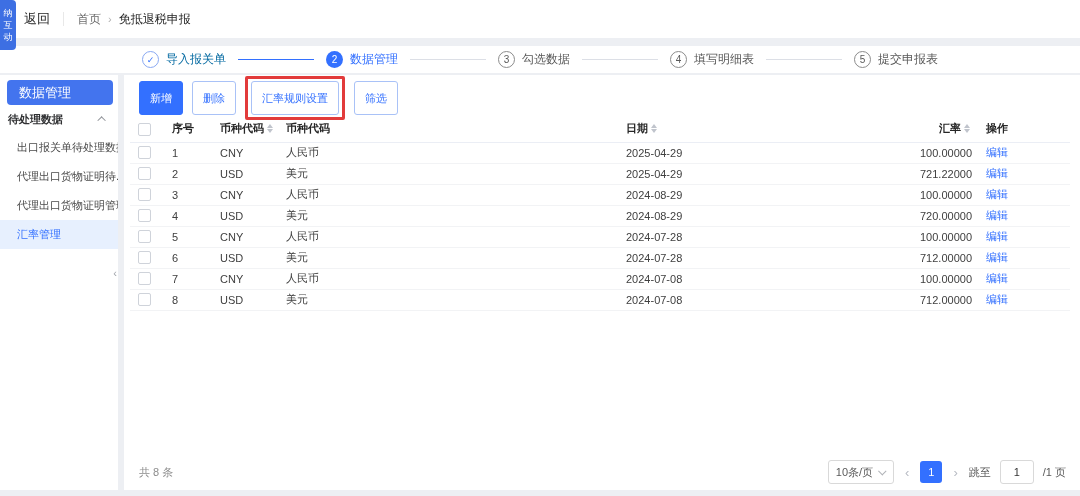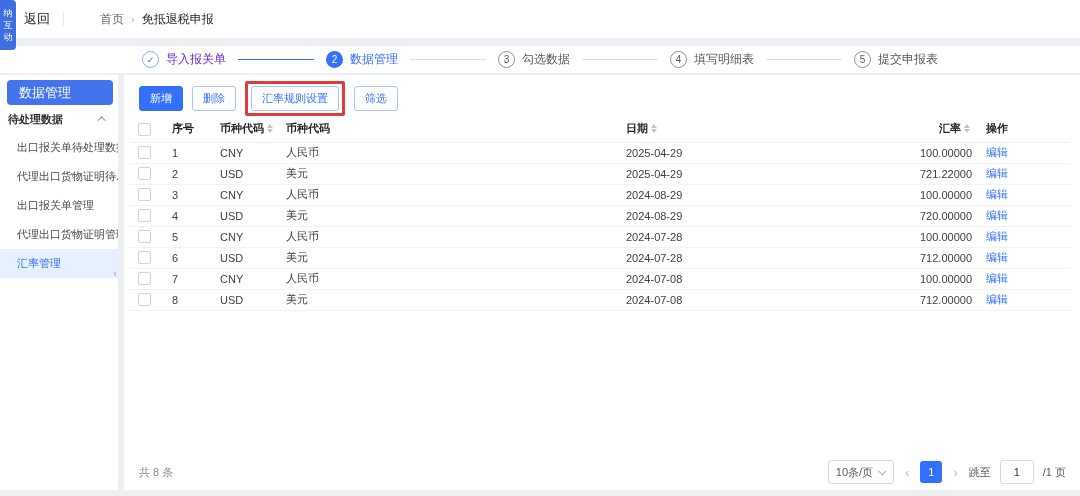--- a/index.html
+++ b/index.html
@@ -12,31 +12,31 @@
   }
   
   .topbar { position:absolute; top:0; left:0; right:0; height:38px; background:#fff;
     display:flex; align-items:center; padding-left:24px; gap:13px; }
   .side-tab { position:absolute; top:0; left:0; width:16px; height:50px; background:#3d6fe3;
     border-radius:0 4px 4px 0; color:#fff; font-size:9px; line-height:1.35;
     display:flex; flex-direction:column; align-items:center; justify-content:center; z-index:9; }
   .back-btn { font-size:13px; color:#262626; cursor:pointer; }
   .v-divider { width:1px; height:14px; background:#e8e8e8; }
   .breadcrumb { display:flex; align-items:center; gap:7px; font-size:12px; }
-  .crumb-home { color:#6b6b6b; cursor:pointer;margin-left:23px; }
+  .crumb-home { color:#6b6b6b; cursor:pointer; }
   .crumb-sep { color:#b0b0b0; font-size:11px; }
   .crumb-cur { color:#262626; }
   
   .stepper-band { position:absolute; top:46px; left:0; right:0; height:27px; background:#fff;
     display:flex; align-items:center; justify-content:center; }
   .step { display:flex; align-items:center; gap:7px; font-size:12px; white-space:nowrap; }
   .circle { width:17px; height:17px; border-radius:50%; display:flex; align-items:center;
     justify-content:center; font-size:10px; flex:0 0 auto; }
   .step.done .circle { border:1px solid #8aa9f2; color:#3370ff; background:#fff; font-size:9px; }
-  .step.done .lbl { color:#6d28d9; }
+  .step.done .lbl { color:#0369a1; }
   .step.active .circle { background:#3370ff; color:#fff; }
   .step.active .lbl { color:#3370ff; }
   .step.pending .circle { border:1px solid #8c8c8c; color:#595959; }
   .step.pending .lbl { color:#595959; }
   .connector { width:76px; height:1px; background:#dcdfe6; margin:0 12px; }
   .connector.blue { background:#3370ff; }
   
   .sidebar { position:absolute; top:75px; left:0; width:118px; bottom:6px; background:#fff; }
   .sb-title { margin:5px 5px 0 7px; height:25px; background:#4374ee; border-radius:4px;
     color:#fff; font-size:13px; display:flex; align-items:center; padding-left:12px; cursor:pointer; }
@@ -45,21 +45,21 @@
     color:#303133; cursor:pointer; }
   .chev-up { width:6px; height:6px; border-left:1px solid #909399; border-top:1px solid #909399;
     transform:rotate(45deg) translateY(2px); }
   .sb-item { height:29px; display:flex; align-items:center; padding-left:17px; font-size:11px;
     color:#4a4a4a; cursor:pointer; white-space:nowrap; overflow:hidden; text-overflow:ellipsis; }
   .sb-item.active { background:#e7f0fe; color:#3370ff; }
   .collapse-handle { position:absolute; right:1px; top:192px; color:#a0a4ab; font-size:11px; cursor:pointer; }
   
   .main { position:absolute; top:75px; left:124px; right:0; bottom:6px; background:#fff; }
   .toolbar { display:flex; align-items:center; gap:9px; padding:8px 0 0 15px; height:38px; }
-  .btn { height:25px; padding:0 10px; border-radius:3px; font-size:11px; display:inline-flex;
+  .btn { height:34px; padding:0 10px; border-radius:3px; font-size:11px; display:inline-flex;
     align-items:center; justify-content:center; cursor:pointer; white-space:nowrap; }
   .btn-primary { background:#3370ff; border:1px solid #3370ff; color:#fff; }
   .btn-outline { background:#fff; border:1px solid #a9c2f7; color:#3370ff; }
   .annotation-box { border:3px solid #e23b3b; border-radius:2px; padding:2px 3px; display:inline-flex; }
   
   .table-wrap { margin:3px 10px 0 6px; }
   table { border-collapse:collapse; table-layout:fixed; width:940px; }
   th, td { font-size:11px; text-align:left; padding:0 0 0 8px; overflow:hidden; white-space:nowrap; }
   thead tr { height:26px;margin-top:38px; }
   th { color:#262626; font-weight:700; border-bottom:1px solid #ebeef5; }
@@ -139,21 +139,20 @@
 <div class="sidebar">
   <div class="sb-title">数据管理</div>
 
   <div class="sb-group">
     <span>待处理数据</span>
     <span class="chev-up"></span>
   </div>
   <div class="sb-item">出口报关单待处理数据</div>
   <div class="sb-item">代理出口货物证明待...</div>
 
-  <div class="sb-item">出口报关单管理</div>
   <div class="sb-item">代理出口货物证明管理</div>
   <div class="sb-item active">汇率管理</div>
 
   <span class="collapse-handle">‹</span>
 </div>
 
 <div class="main">
   <div class="toolbar">
     <span class="btn btn-primary">新增</span>
     <span class="btn btn-outline">删除</span>

